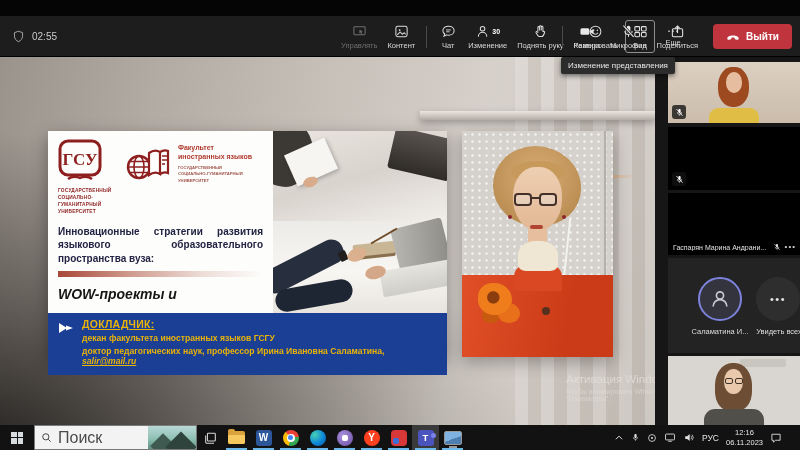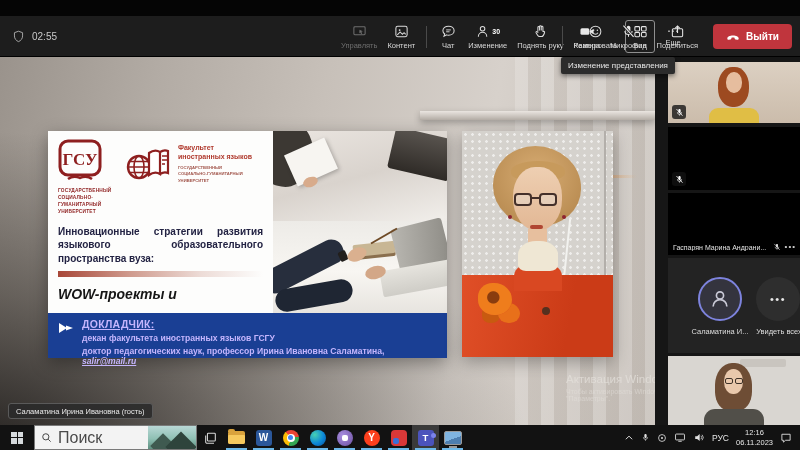--- a/index.html
+++ b/index.html
@@ -59,21 +59,21 @@
   .ph-desk{left:0;bottom:0;width:100%;height:92px;background:linear-gradient(#edebe7,#f8f6f2 55%,#e7e4df)}
   .ph-laptop-scr{right:0px;bottom:44px;width:52px;height:46px;background:linear-gradient(100deg,#b9b7b1,#8e8c86);transform:rotate(-14deg);border-radius:3px}
   .ph-laptop-kb{right:-8px;bottom:22px;width:74px;height:26px;background:linear-gradient(#e6e4de,#cfcdc7);transform:rotate(-10deg);border-radius:2px}
   .ph-sleeve1{left:-14px;bottom:34px;width:88px;height:25px;background:#272e3d;transform:rotate(-27deg);border-radius:12px}
   .ph-sleeve2{left:2px;bottom:6px;width:78px;height:23px;background:#1f2633;transform:rotate(-10deg);border-radius:12px}
   .ph-hand2{left:74px;bottom:52px;width:20px;height:13px;background:#dab08f;border-radius:50%;transform:rotate(-24deg)}
   .ph-hand3{left:92px;bottom:34px;width:21px;height:13px;background:#d3a787;border-radius:50%;transform:rotate(-14deg)}
   .ph-watch{left:66px;bottom:52px;width:8px;height:10px;background:#221f1c;border-radius:2px;transform:rotate(-24deg)}
   .ph-book{right:52px;bottom:58px;width:42px;height:12px;background:#c8b694;border-radius:2px;transform:rotate(-6deg);box-shadow:0 3px 0 #8a6f4e}
   .ph-pen{left:96px;bottom:76px;width:30px;height:2px;background:#6e4a26;transform:rotate(-30deg)}
-  .slide-bar{position:absolute;left:0;top:182px;width:399px;height:45px;background:#1a3f94;color:#c4b5fd;padding:5px 10px 4px 34px}
+  .slide-bar{position:absolute;left:0;top:182px;width:399px;height:62px;background:#1a3f94;color:#eab308;padding:5px 10px 4px 34px}
   .bar-chev{position:absolute;left:9px;top:8px}
   .speaker-h{font-size:10.5px;font-weight:bold;text-decoration:underline;letter-spacing:.3px}
   .speaker-l{font-size:8.6px;font-weight:bold;margin-top:2.5px;line-height:1.25}
   .speaker-email{font-style:italic;text-decoration:underline}
 
   
   .presenter{position:absolute;left:462px;top:74px;width:151px;height:226px;overflow:hidden;box-shadow:0 5px 16px rgba(0,0,0,.3);
     background:#d5d2cd;}
   .pr-tex{position:absolute;inset:0;background-image:radial-gradient(rgba(255,255,255,.75) 1px, rgba(0,0,0,0) 1.6px);background-size:7px 7px;opacity:.8}
   .pr-frame{position:absolute;right:7px;top:0;width:2px;height:100%;background:#b3afaa}
@@ -157,21 +157,21 @@
   .ic-edge{width:16px;height:16px;border-radius:50%;background:radial-gradient(circle at 30% 30%,#47d1b2,#0c88d8 55%,#0a4f98)}
   .ic-purple{width:16px;height:16px;border-radius:50%;background:radial-gradient(circle at 35% 35%,#a98fe0,#6b4fa0);position:relative}
   .ic-purple:before{content:"";position:absolute;left:5px;top:5px;width:6px;height:6px;background:#fff;border-radius:2px}
   .ic-yandex{width:16px;height:16px;border-radius:50%;background:#fc3f1d;color:#fff;font-size:10px;font-weight:bold;display:flex;align-items:center;justify-content:center}
   .ic-red{width:16px;height:16px;border-radius:4px;background:#d93838;position:relative}
   .ic-red:before{content:"";position:absolute;left:2px;bottom:2px;width:6px;height:6px;background:#3a6fd8;border-radius:2px}
   .ic-teams{width:16px;height:16px;border-radius:3px;background:#4b53bc;color:#fff;font-size:9.5px;font-weight:bold;display:flex;align-items:center;justify-content:center;position:relative}
   .ic-teams:before{content:"";position:absolute;right:-2px;top:3px;width:5px;height:5px;background:#7b83eb;border-radius:50%}
   .ic-monwin{width:18px;height:14px;border:1px solid #9a9a9a;border-radius:2px;background:linear-gradient(160deg,#7fb4e0 0 55%,#4e7fb0 55% 100%);position:relative}
   .ic-monwin:before{content:"";position:absolute;left:4px;bottom:-4px;width:8px;height:2px;background:#9a9a9a}
-  .tray{margin-left:auto;display:flex;align-items:center;gap:7px;padding-right:8px}
+  .tray{margin-left:auto;display:flex;align-items:center;gap:7px;padding-right:18px}
   .tray-lang{color:#e6e6e6;font-size:8.5px}
   .tray-clock{color:#e6e6e6;font-size:7.5px;line-height:1.25;text-align:center}
 
   .icon-svg{display:block}
 </style>
 </head>
 <body>
 
 <div class="screen">
 
@@ -377,21 +377,20 @@
       <div class="pr-button"></div>
       <div class="pr-flower"></div>
     </div>
 
     <div class="watermark">
       <div class="wm1">Активация Windows</div>
       <div class="wm2">Чтобы активировать Windows, перейдите</div>
       <div class="wm3">"Параметры".</div>
     </div>
 
-    <div class="name-pill">Саламатина Ирина Ивановна (гость)</div>
   </div>
 
   <div class="sidebar">
 
     <div class="tile t1">
       <div class="w1-hair"></div>
       <div class="w1-face"></div>
       <div class="w1-body"></div>
       <div class="mic-badge">
         <svg class="icon-svg" width="9" height="9" viewBox="0 0 16 16">

